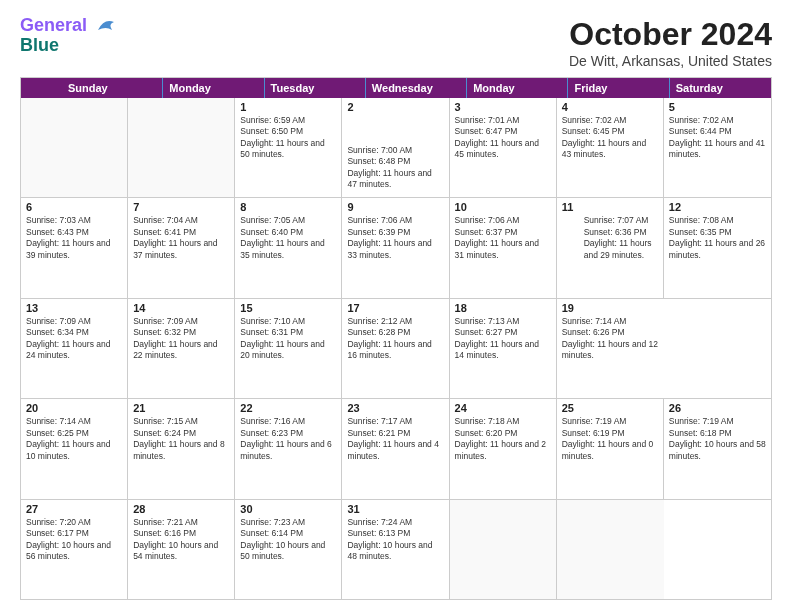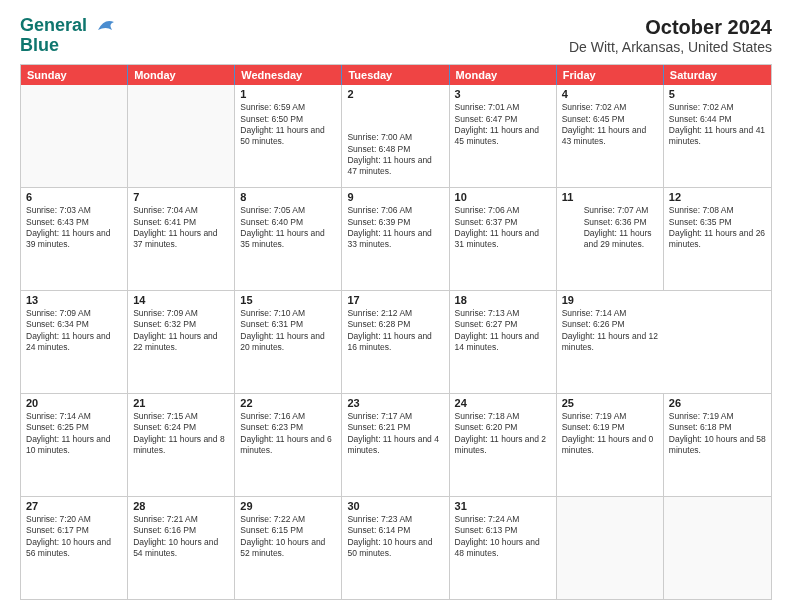--- a/index.html
+++ b/index.html
@@ -24,38 +24,39 @@
       margin-bottom: 8px;
     }
     .logo {
       display: flex;
       align-items: center;
     }
     .title-block {
       text-align: right;
     }
     .month-title {
-      font-size: 20px;
+      font-size: 32px;
       font-weight: bold;
       color: #222;
     }
     .location {
       font-size: 14px;
       color: #444;
     }
     .calendar {
       flex: 1;
       display: flex;
       flex-direction: column;
       border: 1px solid #ccc;
     }
     .cal-header {
       display: grid;
       grid-template-columns: repeat(7, 1fr);
-      background: #ef4444;
+      background: #701a75;
+      padding-left: 41px;
     }
     .cal-header-cell {
       color: #fff;
       font-size: 11px;
       font-weight: bold;
       padding: 4px 6px;
       text-align: left;
       border-right: 1px solid #4a8dd0;
     }
     .cal-header-cell:last-child { border-right: none; }
@@ -96,41 +97,41 @@
   </style>
 </head>
 <body>
 
 <div class="page">
   <div class="header">
     <div class="logo">
       <div>
         <div style="display:flex;align-items:center;">
           <div style="font-size:18px;font-weight:bold;color:#1a3a5c;line-height:1.1;">
-            <span style="color:#0f766e;">General</span>
+            <span style="color:#8b5cf6;">General</span>
             <svg width="28" height="20" viewBox="0 0 28 20" style="display:inline-block;vertical-align:middle;margin-left:2px;">
               <path d="M4 14 Q10 2 20 6 Q14 8 18 14 Q12 10 4 14Z" fill="#4a8dd0"></path>
             </svg>
           </div>
         </div>
         <div style="font-size:18px;font-weight:bold;color:#0f766e;line-height:1.1;">Blue</div>
       </div>
     </div>
     <div class="title-block">
       <div class="month-title">October 2024</div>
       <div class="location">De Witt, Arkansas, United States</div>
     </div>
   </div>
 
   <div class="calendar">
     <div class="cal-header">
     <div class="cal-header-cell">Sunday</div>
         <div class="cal-header-cell">Monday</div>
+        <div class="cal-header-cell">Tuesday</div>
         <div class="cal-header-cell">Wednesday</div>
-        <div class="cal-header-cell">Tuesday</div>
         <div class="cal-header-cell">Monday</div>
         <div class="cal-header-cell">Friday</div>
         <div class="cal-header-cell">Saturday</div>
       </div>
     <div class="cal-body">
     <div class="cal-row">
           <div class="cal-cell empty"></div>
           <div class="cal-cell empty"></div>
           <div class="cal-cell">
             <div class="day-num">1</div>
@@ -296,26 +297,20 @@
 Sunset: 6:17 PM
 Daylight: 10 hours and 56 minutes.</div>
           </div>
           <div class="cal-cell">
             <div class="day-num">28</div>
             <div class="cell-text" style="white-space: pre-line;">Sunrise: 7:21 AM
 Sunset: 6:16 PM
 Daylight: 10 hours and 54 minutes.</div>
           </div>
           <div class="cal-cell">
-            <div class="day-num">29</div>
-            <div class="cell-text" style="white-space: pre-line;">Sunrise: 7:22 AM
-Sunset: 6:15 PM
-Daylight: 10 hours and 52 minutes.</div>
-          </div>
-          <div class="cal-cell">
             <div class="day-num">30</div>
             <div class="cell-text" style="white-space: pre-line;">Sunrise: 7:23 AM
 Sunset: 6:14 PM
 Daylight: 10 hours and 50 minutes.</div>
           </div>
           <div class="cal-cell">
             <div class="day-num">31</div>
             <div class="cell-text" style="white-space: pre-line;">Sunrise: 7:24 AM
 Sunset: 6:13 PM
 Daylight: 10 hours and 48 minutes.</div>

